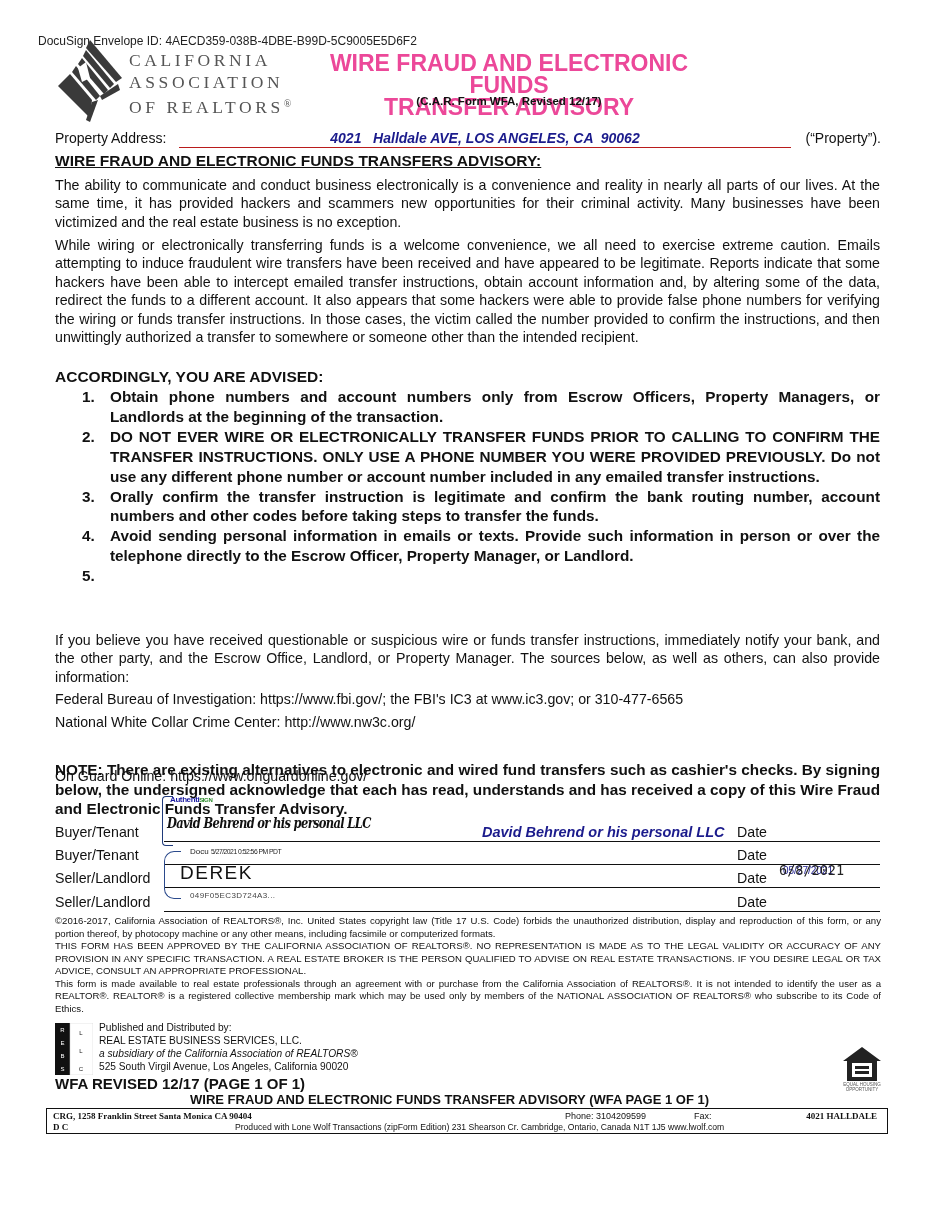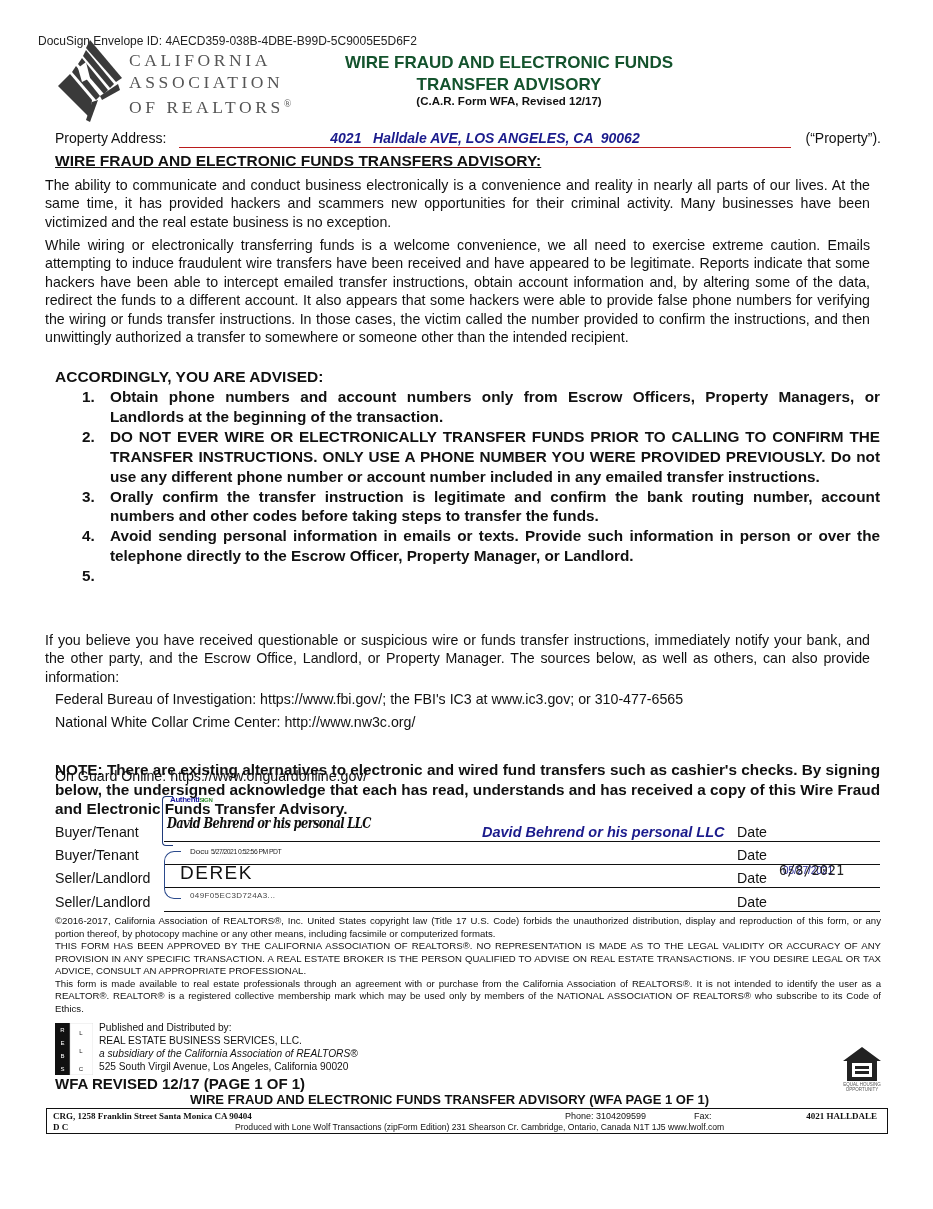--- a/index.html
+++ b/index.html
@@ -2,30 +2,30 @@
 <html><head>
 <meta charset="utf-8">
 <style>
   html, body { margin: 0; padding: 0; background: #ffffff; }
   body { width: 933px; height: 1209px; position: relative; overflow: hidden; color: #111; font-family: "Liberation Sans", sans-serif; }
   .abs { position: absolute; }
   .envelope-id { left: 38px; top: 15px; font-size: 12px; color: #222; margin-top: 19px; }
   .logo { left: 56px; top: 38px; width: 68px; height: 86px; }
   .org-name { left: 129px; top: 50px; font-family: "Liberation Serif", serif; font-size: 17.5px; letter-spacing: 3.6px; line-height: 21.5px; color: #555; }
   .org-name sup { font-size: 10px; letter-spacing: 0; vertical-align: 6px; }
-  .title { left: 300px; top: 52px; width: 418px; text-align: center; font-weight: bold; font-size: 17px; line-height: 22px; color: #14532d; }
+  .title { left: 300px; top: 52px; width: 418px; text-align: center; font-weight: bold; font-size: 23px; line-height: 22px; color: #ec4899; }
   .subtitle { left: 300px; top: 95px; width: 418px; text-align: center; font-weight: bold; font-size: 11.5px; color: #111; }
 
   .prop-row { left: 55px; top: 129px; width: 826px; height: 19px; font-size: 14px; }
   .prop-label { position: absolute; left: 0; top: 1px; text-align: center; }
   .prop-value { position: absolute; left: 124px; top: 1px; width: 612px; border-bottom: 1px solid #b91c1c; height: 17px; font-style: italic; font-weight: bold; color: #1b1b8c; font-size: 14px; white-space: pre; text-align: center; }
   .prop-suffix { position: absolute; right: 0; top: 1px; }
 
   .section-heading { left: 55px; top: 152px; font-size: 15.5px; font-weight: bold; text-decoration: underline; }
-  .para { left: 45px; width: 825px; font-size: 14.2px; line-height: 18.4px; text-align: justify; }
+  .para { left: 55px; width: 825px; font-size: 14.2px; line-height: 18.4px; text-align: justify; }
   .p1 { top: 176px; }
   .p2 { top: 236px; }
   .advised { left: 55px; top: 368px; font-size: 15.5px; font-weight: bold; }
   .list { left: 55px; top: 387px; width: 825px; font-weight: bold; font-size: 15.3px; line-height: 19.9px; }
   .list-item { position: relative; padding-left: 55px; text-align: justify; }
   .list-num { position: absolute; left: 27px; top: 0; }
   .p3 { top: 631px; }
   .src { left: 55px; font-size: 14.2px; }
   .src1 { top: 691px; }
   .src2 { top: 714px; }

